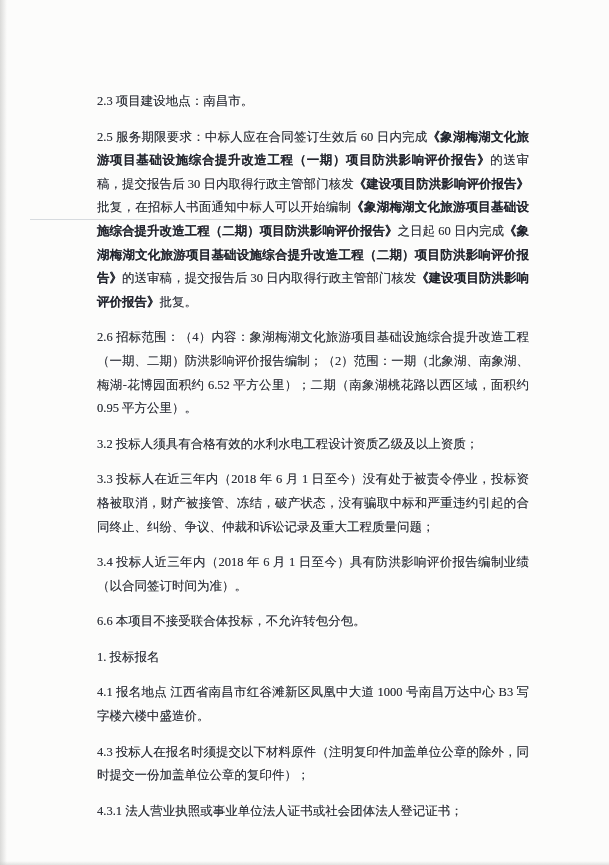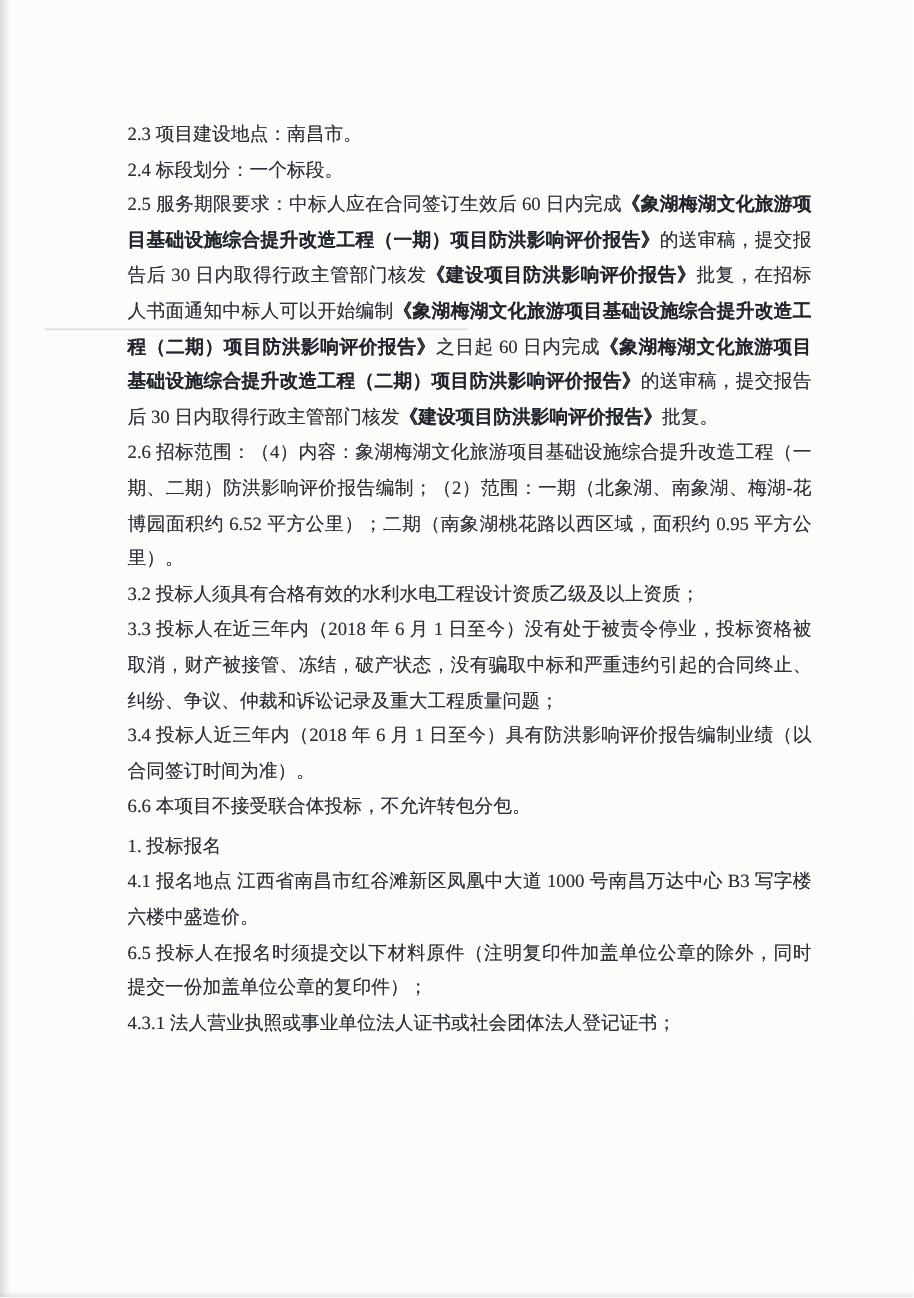--- a/index.html
+++ b/index.html
@@ -29,38 +29,37 @@
     position:absolute;
     left:85px;
     top:78px;
     width:456px;
     color:#2d3039;
     font-size:12.5px;
     line-height:23.6px;
     text-align:justify;
     text-shadow:0 0 0.4px rgba(45,48,57,0.55);
   }
-  .para { margin:0; }
+  .para { margin:12px; }
   .para.heading { margin-top:3px; }
   .b { font-weight:bold; color:#22252e; }
 </style>
 </head>
 <body>
 
 <div class="page">
   <div class="scan-left-edge"></div>
   <div class="scan-artifact-line"></div>
   <div class="doc">
       <p class="para"><span>2.3 项目建设地点：南昌市。</span></p>
-      <p class="para"><span>2.4 标段划分：一个标段。</span></p>
       <p class="para"><span>2.5 服务期限要求：中标人应在合同签订生效后 60 日内完成</span><span class="b">《象湖梅湖文化旅游项目基础设施综合提升改造工程（一期）项目防洪影响评价报告》</span><span>的送审稿，提交报告后 30 日内取得行政主管部门核发</span><span class="b">《建设项目防洪影响评价报告》</span><span>批复，在招标人书面通知中标人可以开始编制</span><span class="b">《象湖梅湖文化旅游项目基础设施综合提升改造工程（二期）项目防洪影响评价报告》</span><span>之日起 60 日内完成</span><span class="b">《象湖梅湖文化旅游项目基础设施综合提升改造工程（二期）项目防洪影响评价报告》</span><span>的送审稿，提交报告后 30 日内取得行政主管部门核发</span><span class="b">《建设项目防洪影响评价报告》</span><span>批复。</span></p>
       <p class="para"><span>2.6 招标范围：（4）内容：象湖梅湖文化旅游项目基础设施综合提升改造工程（一期、二期）防洪影响评价报告编制；（2）范围：一期（北象湖、南象湖、梅湖-花博园面积约 6.52 平方公里）；二期（南象湖桃花路以西区域，面积约 0.95 平方公里）。</span></p>
       <p class="para"><span>3.2 投标人须具有合格有效的水利水电工程设计资质乙级及以上资质；</span></p>
       <p class="para"><span>3.3 投标人在近三年内（2018 年 6 月 1 日至今）没有处于被责令停业，投标资格被取消，财产被接管、冻结，破产状态，没有骗取中标和严重违约引起的合同终止、纠纷、争议、仲裁和诉讼记录及重大工程质量问题；</span></p>
       <p class="para"><span>3.4 投标人近三年内（2018 年 6 月 1 日至今）具有防洪影响评价报告编制业绩（以合同签订时间为准）。</span></p>
       <p class="para"><span>6.6 本项目不接受联合体投标，不允许转包分包。</span></p>
       <p class="para heading"><span>1.  投标报名</span></p>
       <p class="para"><span>4.1 报名地点 江西省南昌市红谷滩新区凤凰中大道 1000 号南昌万达中心 B3 写字楼六楼中盛造价。</span></p>
-      <p class="para"><span>6.5  投标人在报名时须提交以下材料原件（注明复印件加盖单位公章的除外，同时提交一份加盖单位公章的复印件）；</span></p>
+      <p class="para"><span>4.3  投标人在报名时须提交以下材料原件（注明复印件加盖单位公章的除外，同时提交一份加盖单位公章的复印件）；</span></p>
       <p class="para"><span>4.3.1  法人营业执照或事业单位法人证书或社会团体法人登记证书；</span></p>
     </div>
   <div class="scan-bottom-edge"></div>
 </div>
 
 </body></html>

